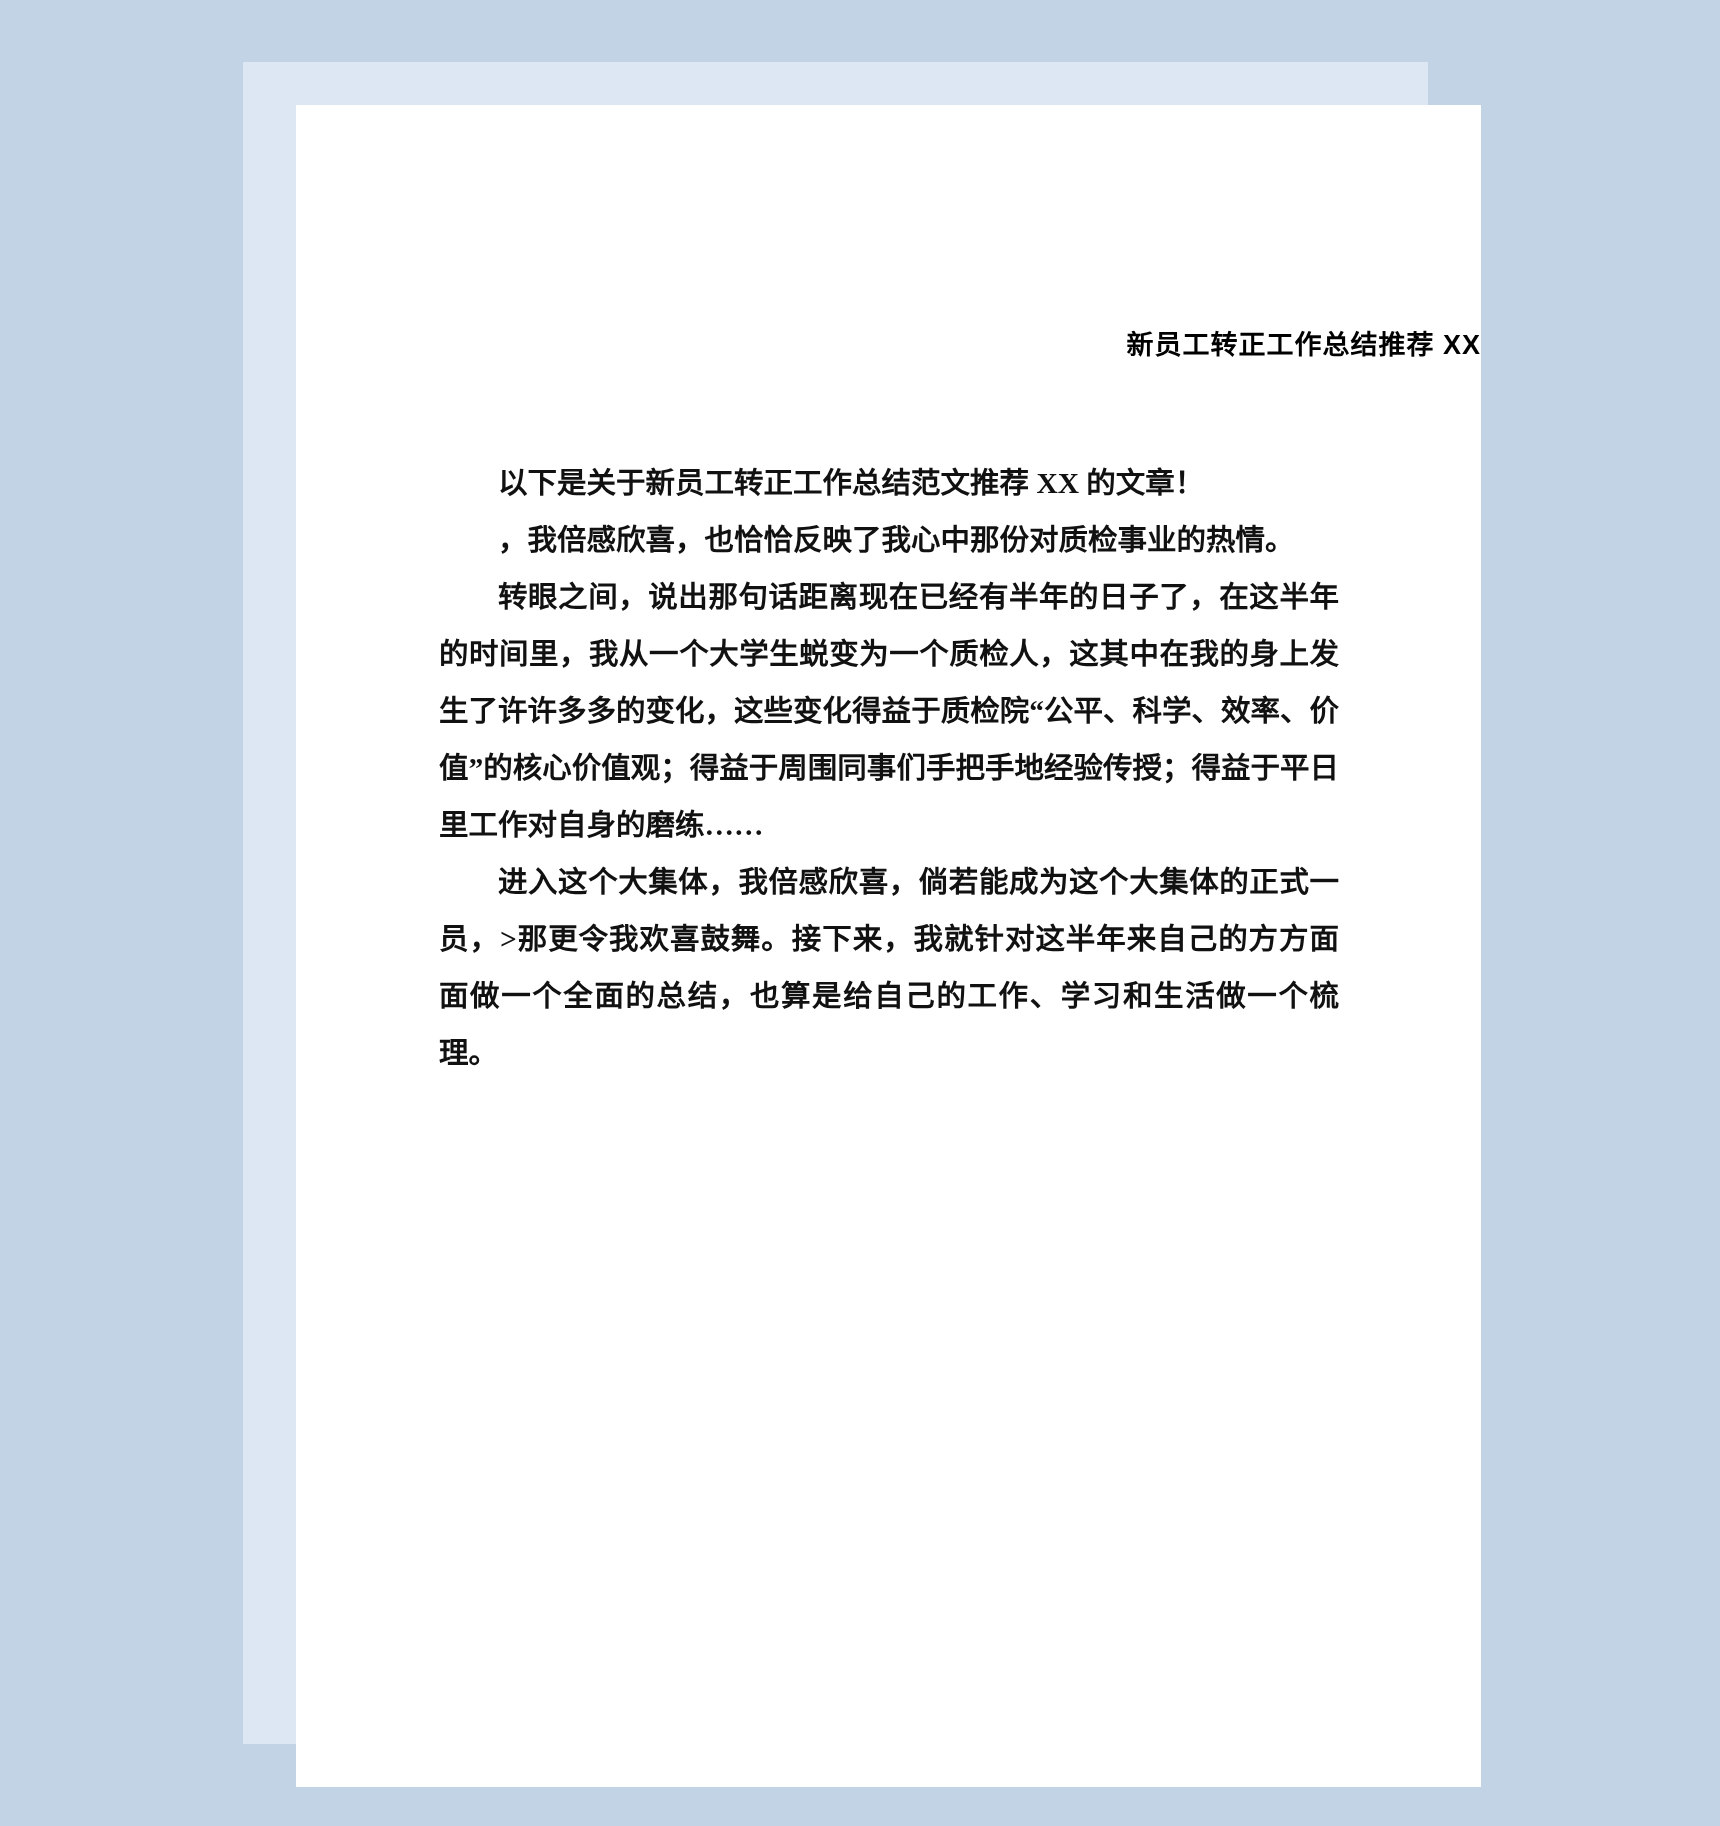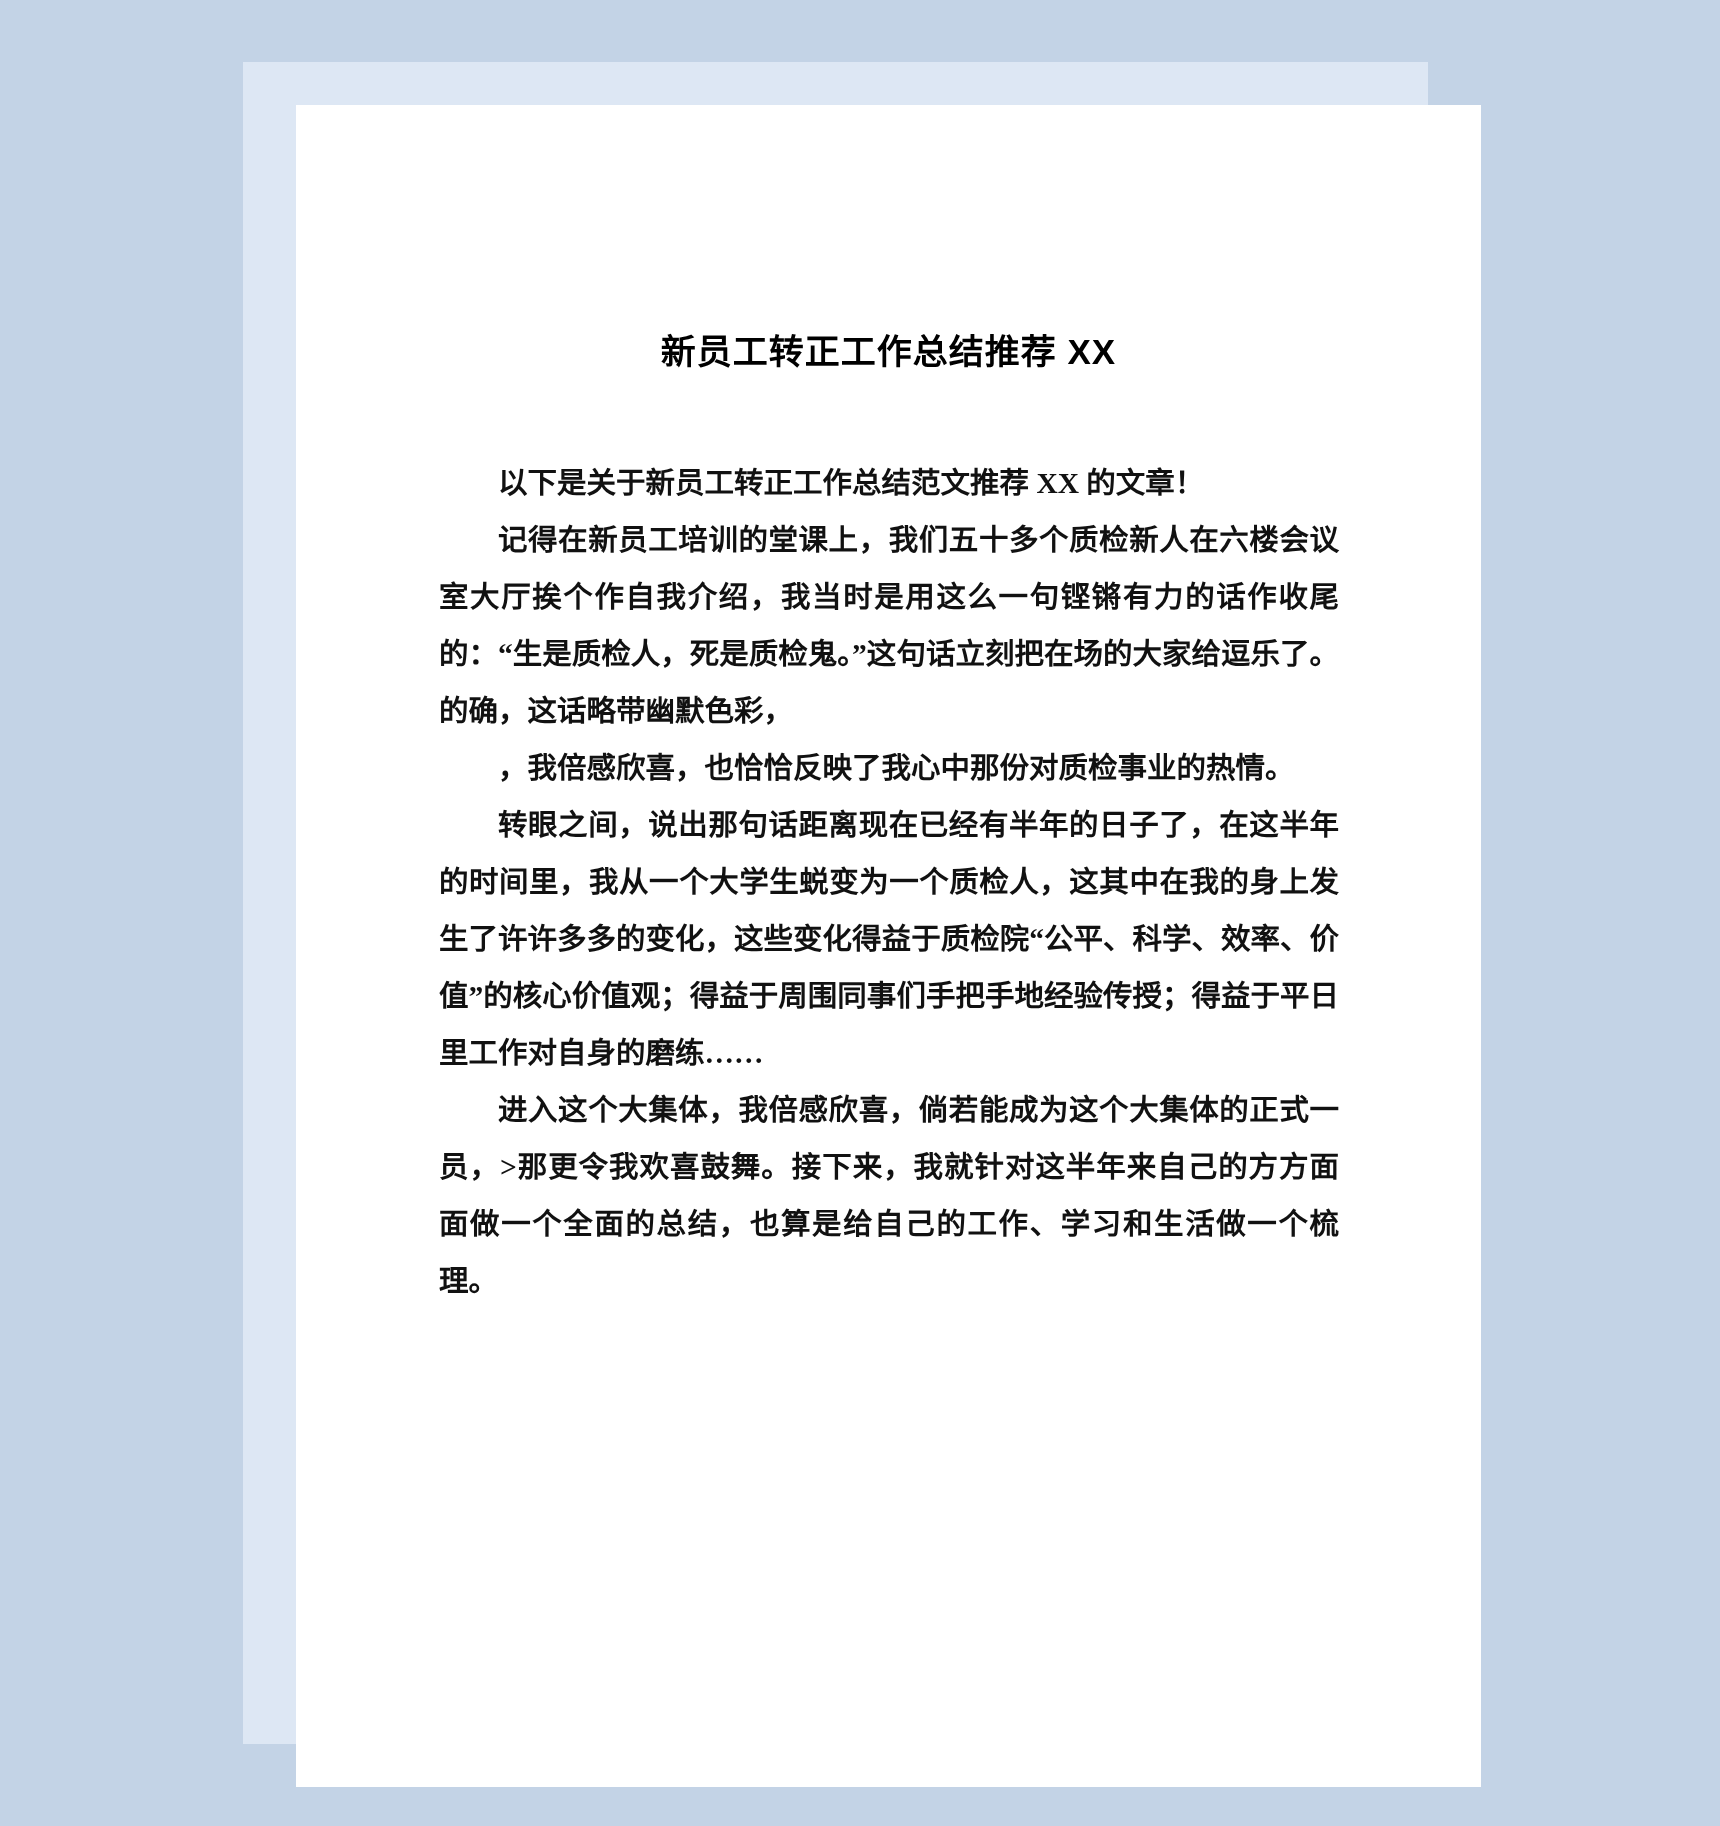--- a/index.html
+++ b/index.html
@@ -33,24 +33,24 @@
     background: #ffffff;
     box-shadow: 0 0 0 0 rgba(0,0,0,0);
   }
   .doc-title {
     margin: 0;
     padding: 0;
     position: absolute;
     left: 0;
     top: 218px;
     width: 100%;
-    text-align: center;
+    text-align: right;
     font-family: "Liberation Sans", "DejaVu Sans", sans-serif;
     font-weight: bold;
-    font-size: 35px;
+    font-size: 27px;
     letter-spacing: 1px;
     color: #000000;
   }
   .body-text {
     position: absolute;
     left: 143px;
     top: 350px;
     width: 900px;
     font-size: 29.5px;
     line-height: 57px;
@@ -69,19 +69,18 @@
 <body>
 
 <div class="back-sheet"></div>
 
 <div class="page">
 
   <h1 class="doc-title">新员工转正工作总结推荐 XX</h1>
 
   <div class="body-text">
     <p>以下是关于新员工转正工作总结范文推荐 XX 的文章！</p>
-    <p>记得在新员工培训的堂课上，我们五十多个质检新人在六楼会议室大厅挨个作自我介绍，我当时是用这么一句铿锵有力的话作收尾的：“生是质检人，死是质检鬼。”这句话立刻把在场的大家给逗乐了。的确，这话略带幽默色彩，</p>
     <p>，我倍感欣喜，也恰恰反映了我心中那份对质检事业的热情。</p>
     <p>转眼之间，说出那句话距离现在已经有半年的日子了，在这半年的时间里，我从一个大学生蜕变为一个质检人，这其中在我的身上发生了许许多多的变化，这些变化得益于质检院“公平、科学、效率、价值”的核心价值观；得益于周围同事们手把手地经验传授；得益于平日里工作对自身的磨练……</p>
     <p>进入这个大集体，我倍感欣喜，倘若能成为这个大集体的正式一员，&gt;那更令我欢喜鼓舞。接下来，我就针对这半年来自己的方方面面做一个全面的总结，也算是给自己的工作、学习和生活做一个梳理。</p>
   </div>
 
 </div>
 
 </body></html>

